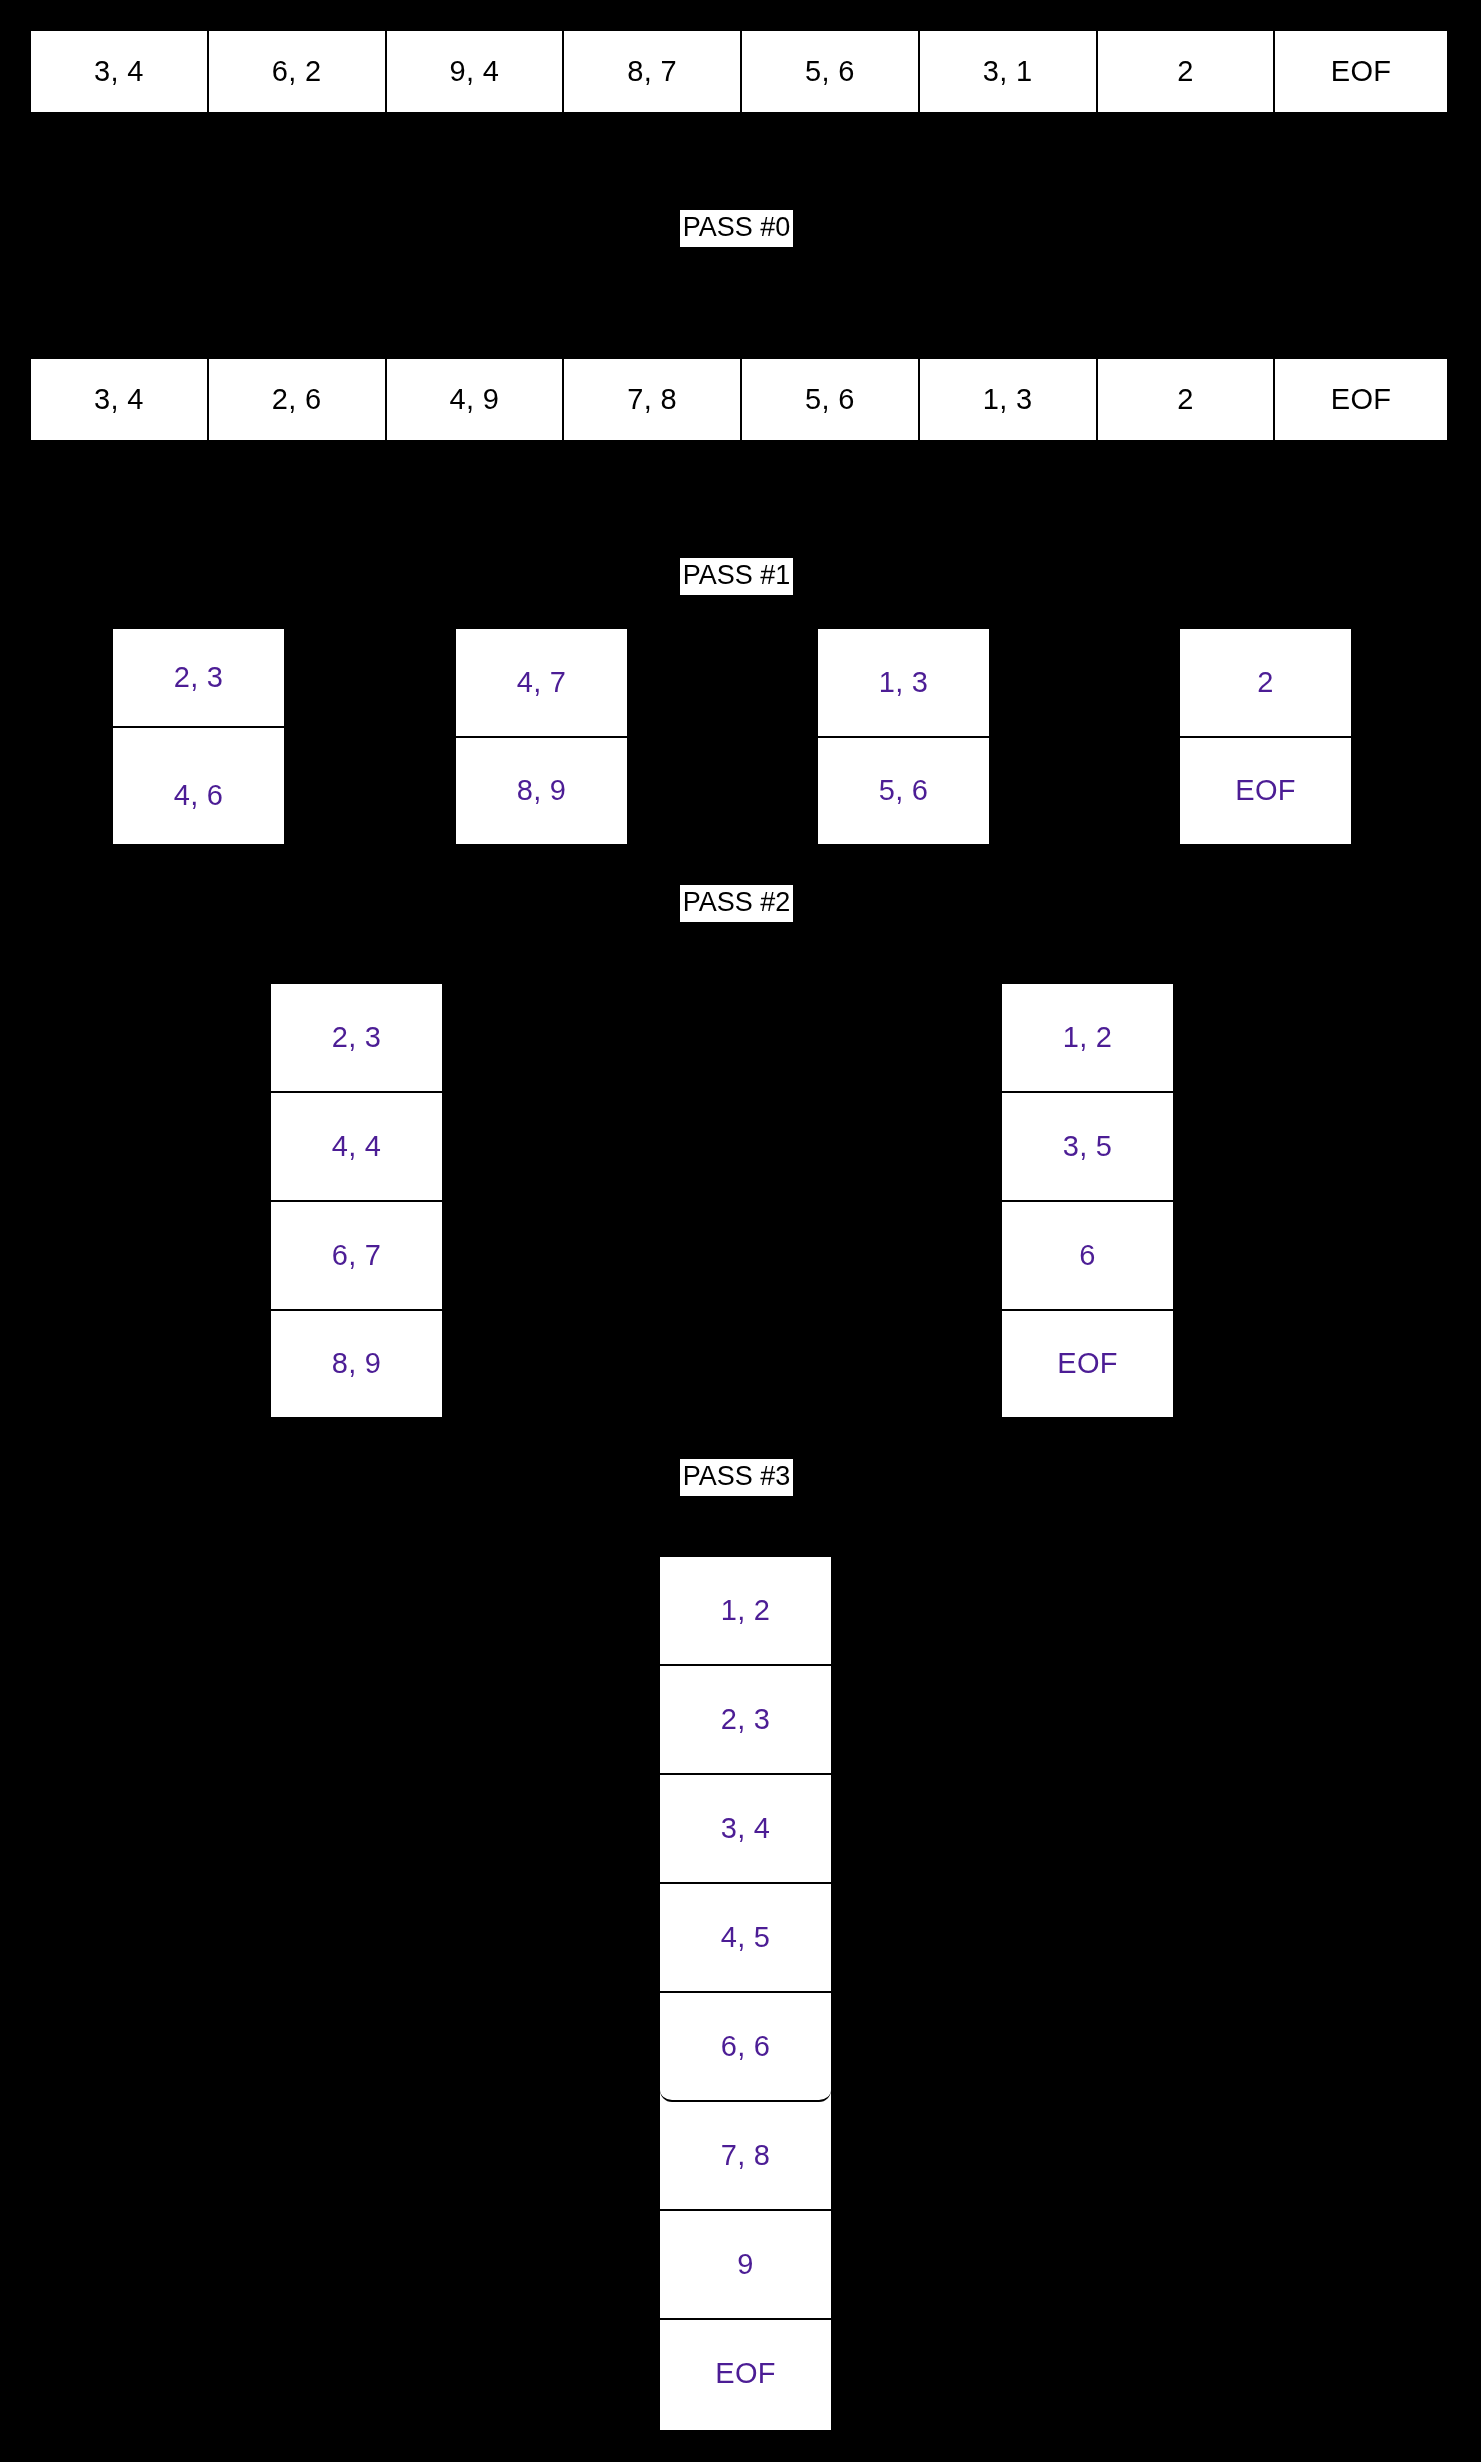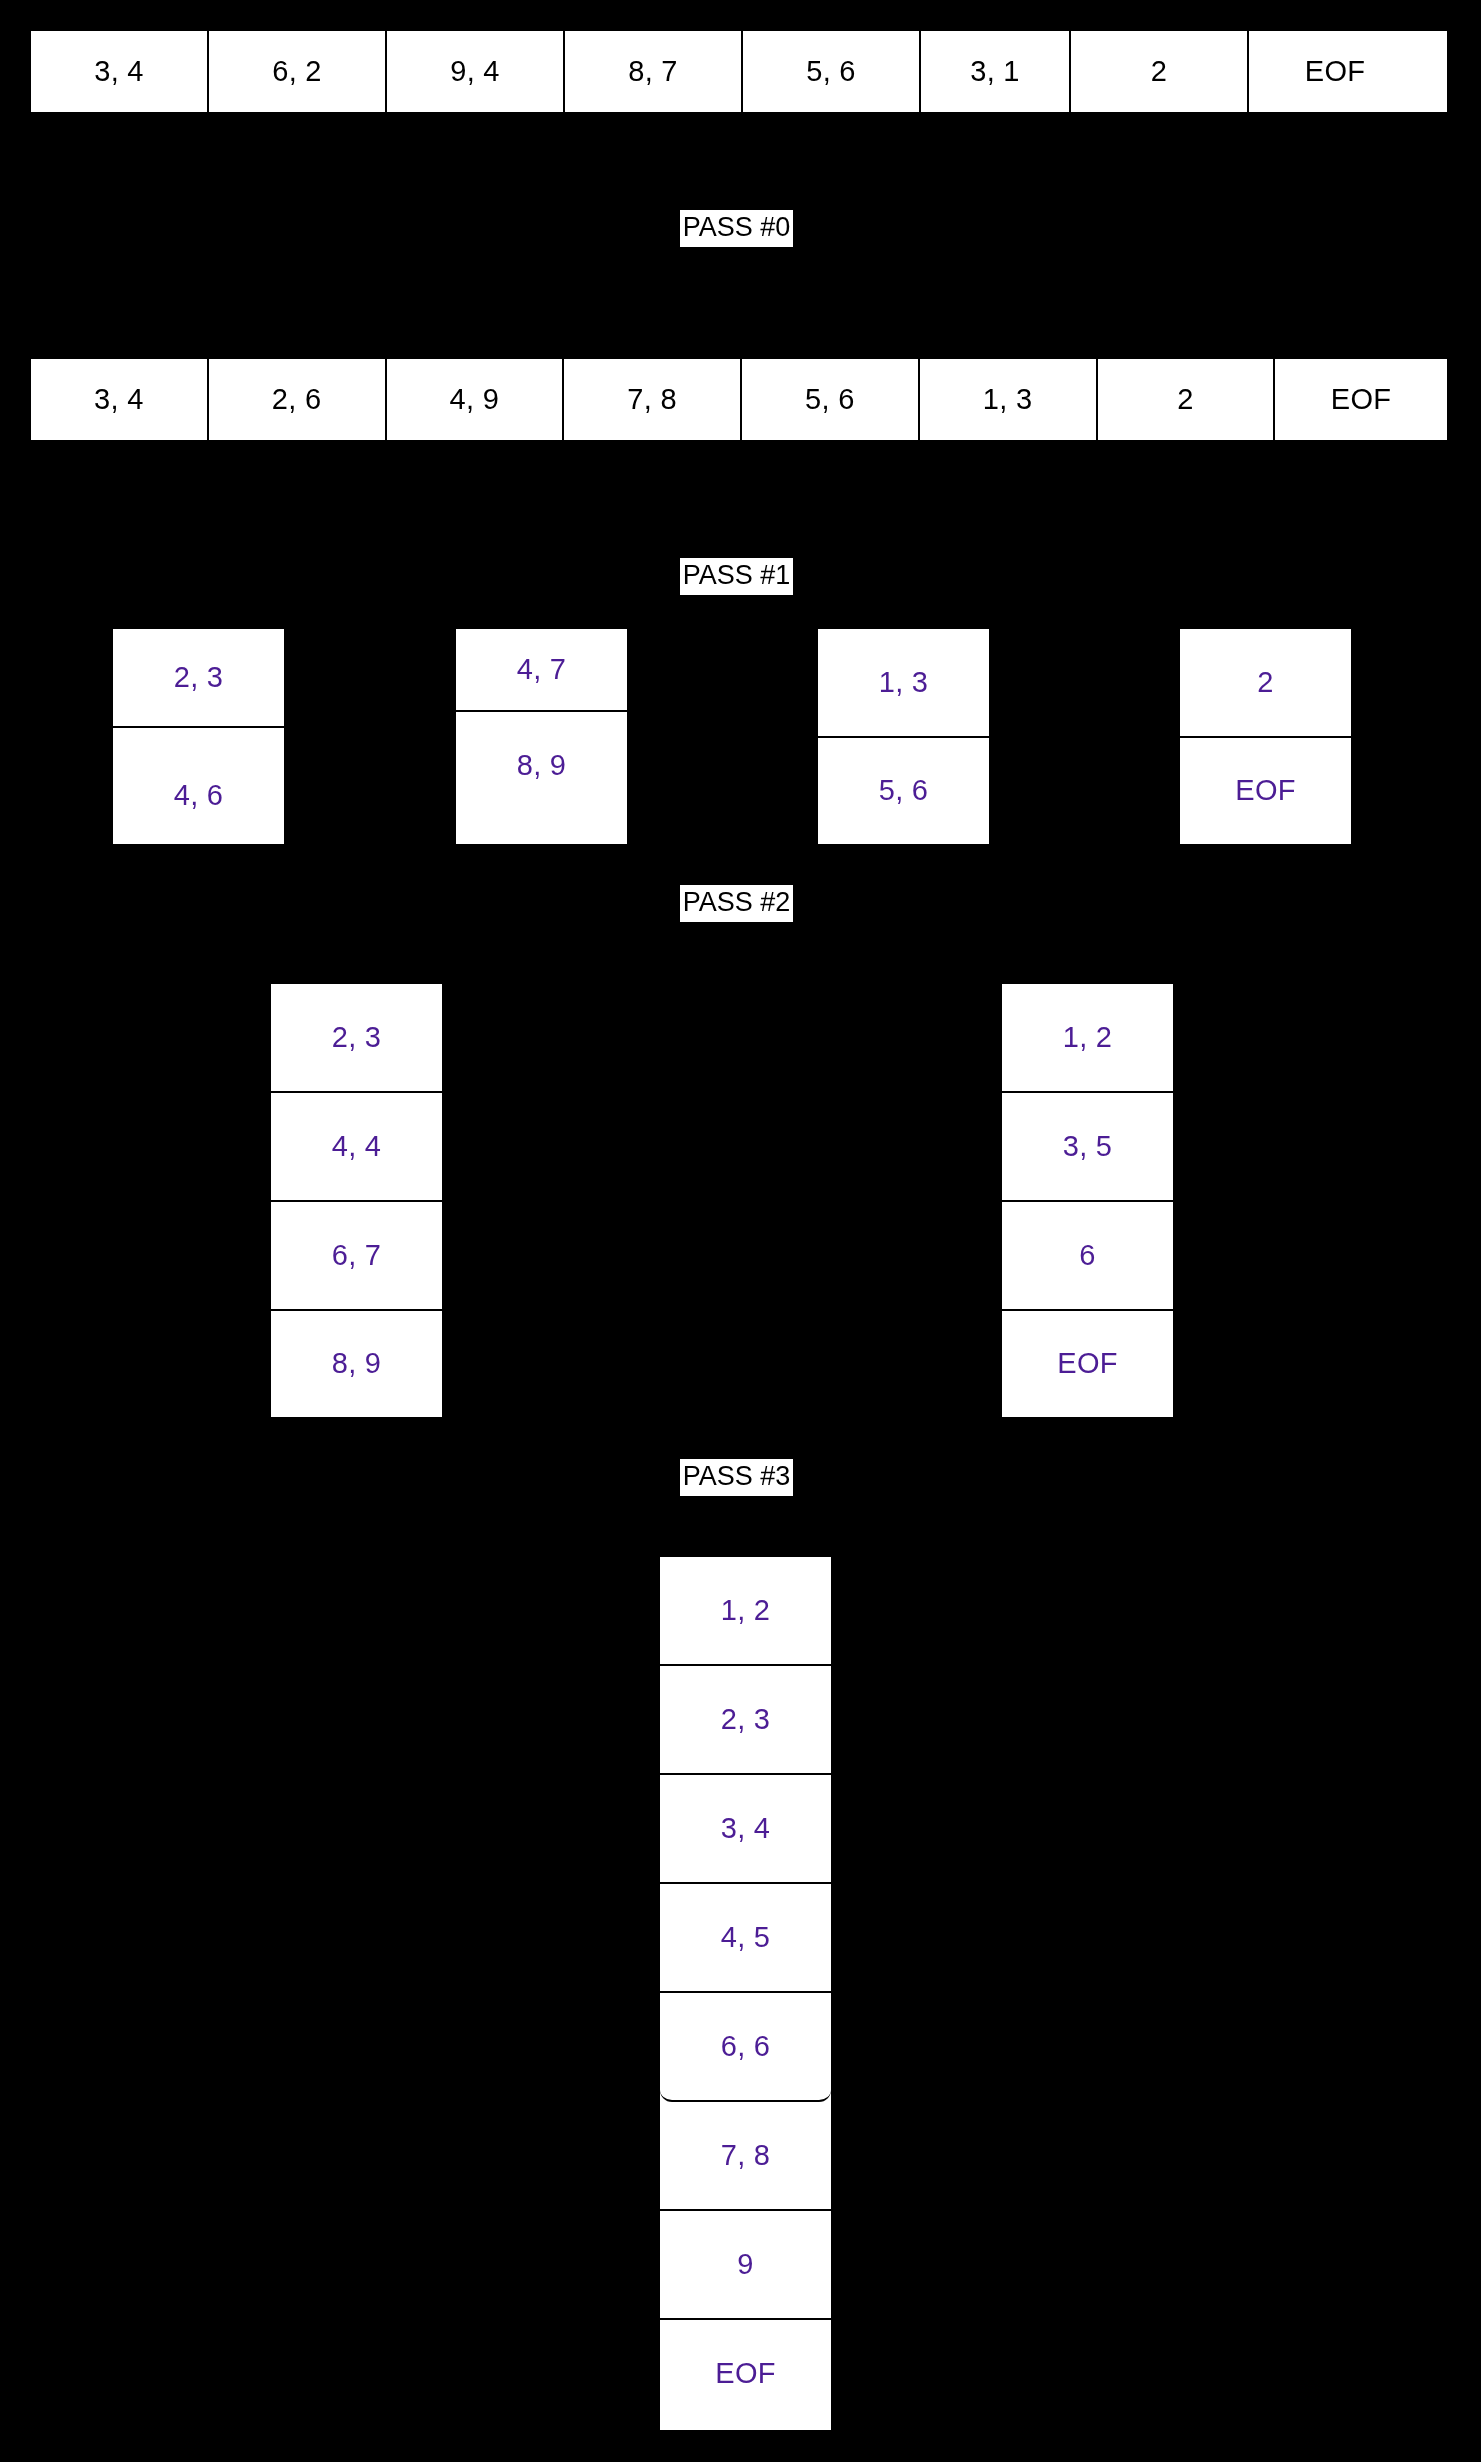--- a/index.html
+++ b/index.html
@@ -77,21 +77,21 @@
 <body>
 
 <div id="page">
 
   <div class="run-row" style="left:29px; top:29px; width:1420px; height:85px;">
     <div class="cell" style="width:178px;">3, 4</div>
     <div class="cell" style="width:178px;">6, 2</div>
     <div class="cell" style="width:178px;">9, 4</div>
     <div class="cell" style="width:178px;">8, 7</div>
     <div class="cell" style="width:178px;">5, 6</div>
-    <div class="cell" style="width:150px;">3, 1</div>
+    <div class="cell" style="width:178px;">3, 1</div>
     <div class="cell" style="width:178px;">2</div>
     <div class="cell" style="width:172px;">EOF</div>
   </div>
 
   <div class="pass-label" style="left:680px; top:210px;">PASS #0</div>
 
   <div class="run-row" style="left:29px; top:357px; width:1420px; height:85px;">
     <div class="cell" style="width:178px;">3, 4</div>
     <div class="cell" style="width:178px;">2, 6</div>
     <div class="cell" style="width:178px;">4, 9</div>
@@ -103,21 +103,21 @@
   </div>
 
   <div class="pass-label" style="left:680px; top:558px;">PASS #1</div>
 
   <div class="run-col" style="left:111px; top:627px; width:175px; height:219px;">
     <div class="cell" style="height:109px;">2, 3</div>
     <div class="cell" style="height:107px;margin-top:20px;">4, 6</div>
   </div>
 
   <div class="run-col" style="left:454px; top:627px; width:175px; height:219px;">
-    <div class="cell" style="height:83px;">4, 7</div>
+    <div class="cell" style="height:109px;">4, 7</div>
     <div class="cell" style="height:107px;">8, 9</div>
   </div>
 
   <div class="run-col" style="left:816px; top:627px; width:175px; height:219px;">
     <div class="cell" style="height:109px;">1, 3</div>
     <div class="cell" style="height:107px;">5, 6</div>
   </div>
 
   <div class="run-col" style="left:1178px; top:627px; width:175px; height:219px;">
     <div class="cell" style="height:109px;">2</div>

